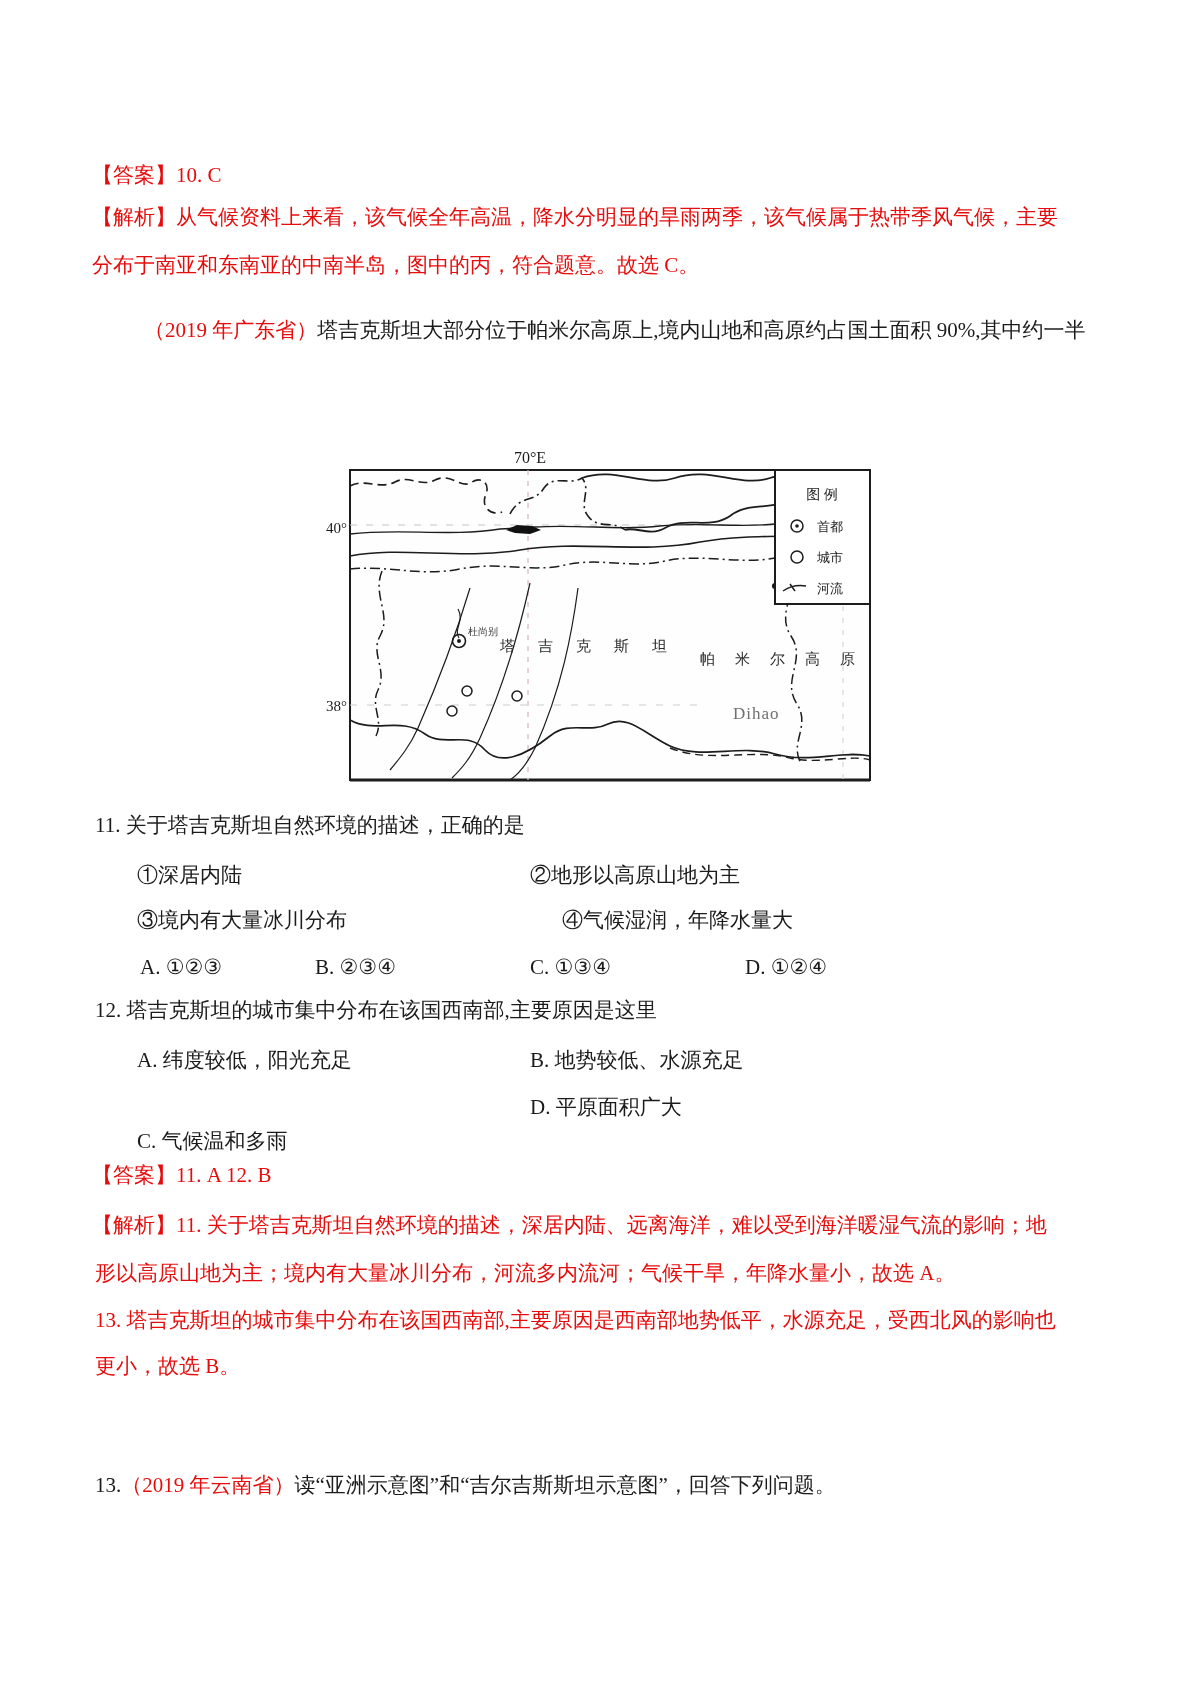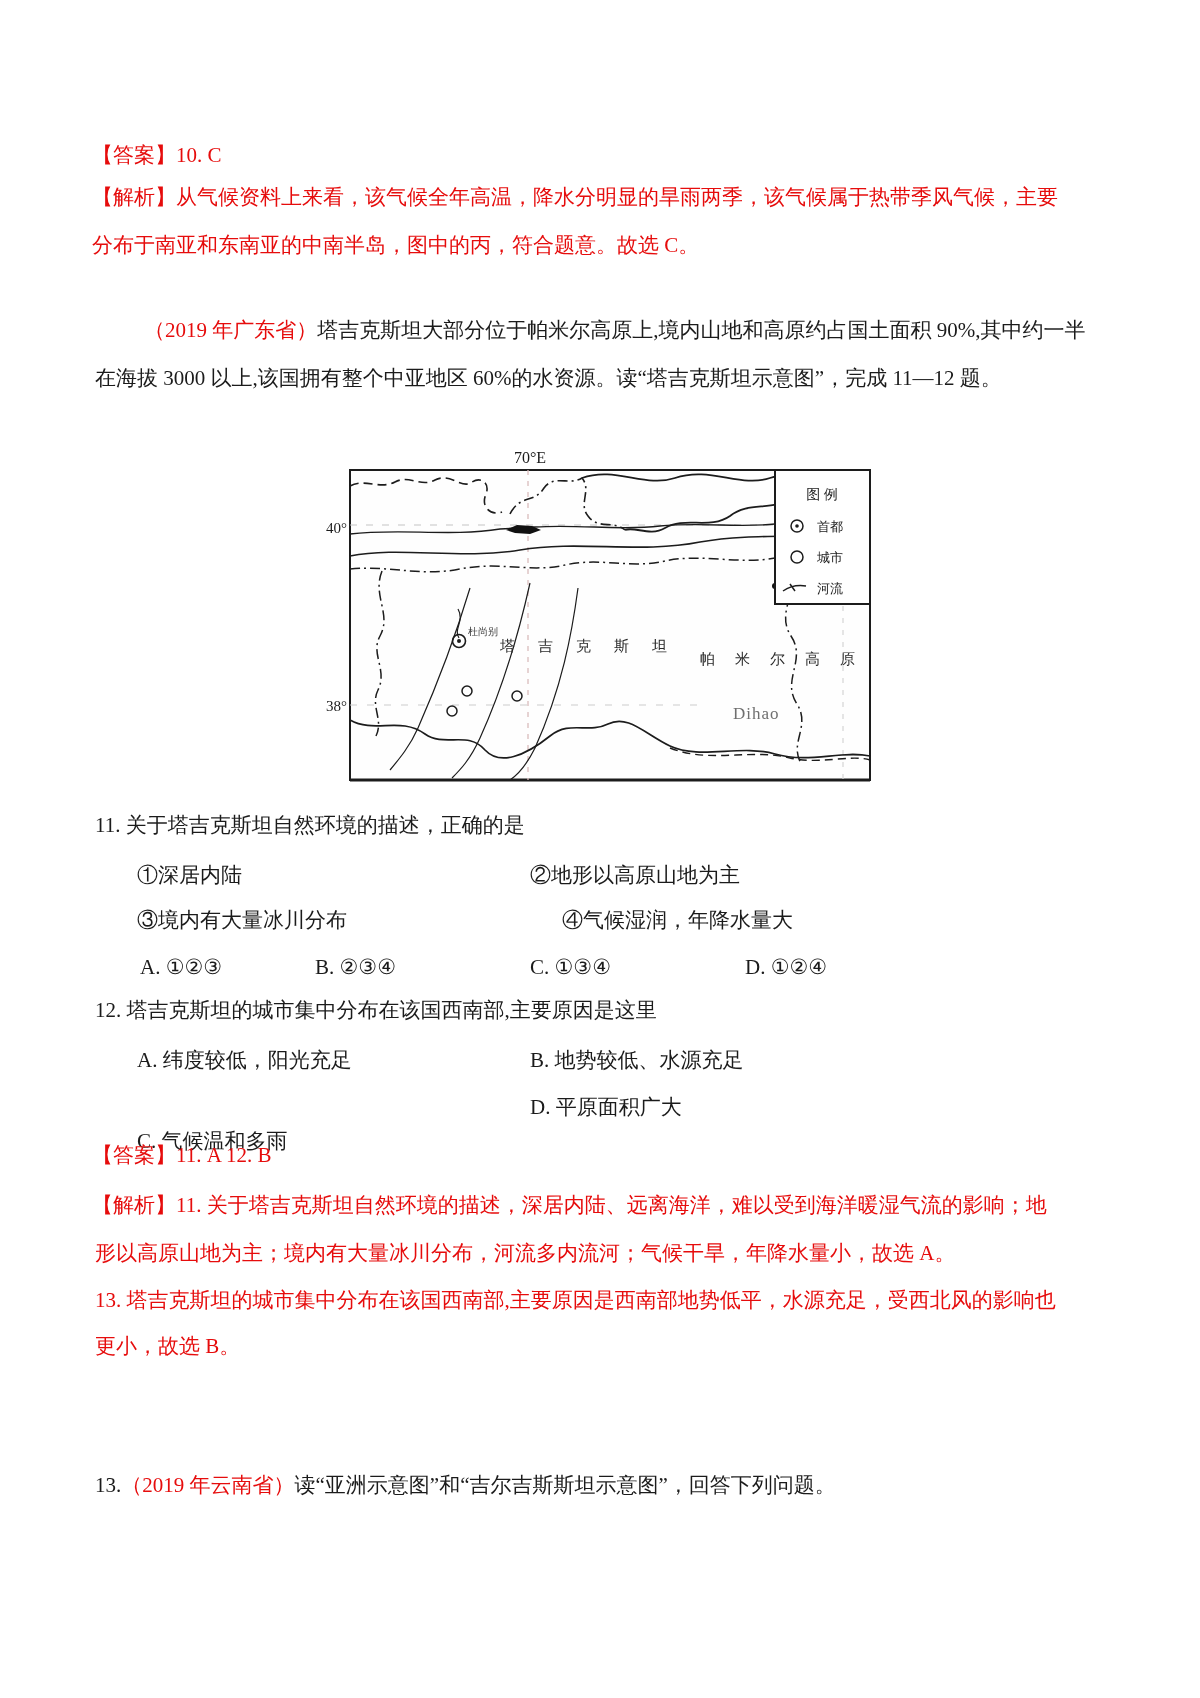--- a/index.html
+++ b/index.html
@@ -3,38 +3,37 @@
 <meta charset="utf-8">
 <style>
   html,body{margin:0;padding:0;background:#e9e9e9;}
   .page{
     position:relative;width:1200px;height:1698px;background:#ffffff;
     margin:0 auto;overflow:hidden;
     font-family:"Liberation Serif","DejaVu Serif",serif;
     color:#1b1b1b;font-size:21px;
   }
   .line{position:absolute;white-space:nowrap;line-height:26px;}
-  .red{color:#e60c0c;}
+  .red{color:#e60c0c;margin-top:20px;}
   .map-wrap{position:absolute;left:320px;top:438px;width:560px;height:350px;}
   svg text{font-family:"Liberation Serif","DejaVu Serif",serif;}
 </style>
 </head>
 <body>
 
 <div class="page">
 
   <div class="line red" style="left:92px;top:142px;">【答案】10. C</div>
 
   <div class="line red" style="left:92px;top:232px;">分布于南亚和东南亚的中南半岛，图中的丙，符合题意。故选 C。</div>
   <div class="line red" style="left:92px;top:184px;">【解析】从气候资料上来看，该气候全年高温，降水分明显的旱雨两季，该气候属于热带季风气候，主要</div>
 
   <div class="line" style="left:144px;top:317px;">
     <span class="red">（2019 年广东省）</span><span>塔吉克斯坦大部分位于帕米尔高原上,境内山地和高原约占国土面积 90%,其中约一半</span>
   </div>
-  <div class="line" style="left:95px;top:365px;">在海拔 3000 以上,该国拥有整个中亚地区 60%的水资源。读“塔吉克斯坦示意图”，完成 11—12 题。</div>
 
   <div class="map-wrap">
     <svg width="560" height="350" viewBox="0 0 560 350">
 
       <text x="210" y="25" font-size="16" text-anchor="middle" fill="#1b1b1b">70°E</text>
 
       <text x="6" y="95" font-size="15" fill="#1b1b1b">40°</text>
       <text x="6" y="273" font-size="15" fill="#1b1b1b">38°</text>
 
       <rect x="30" y="32" width="520" height="310" fill="#fefefe" stroke="#1c1c1c" stroke-width="2"></rect>

